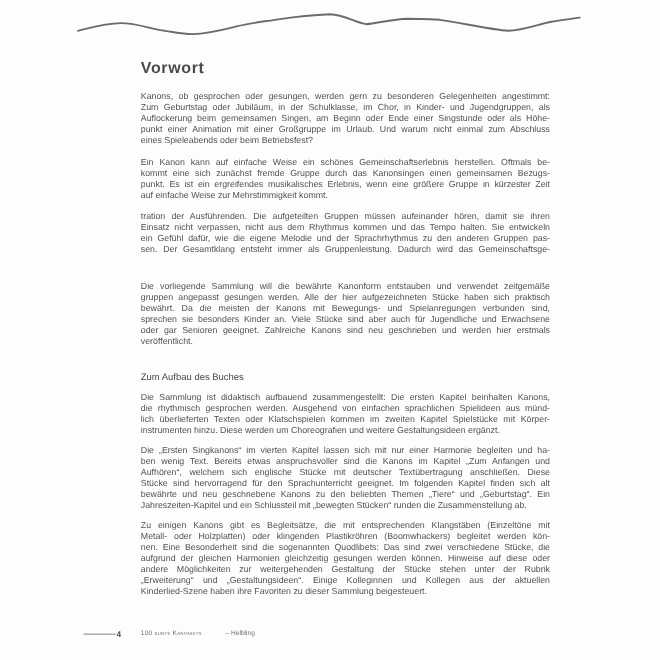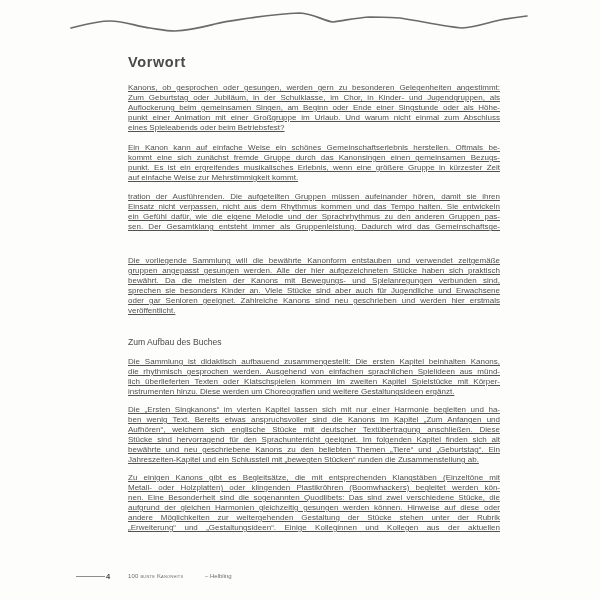--- a/index.html
+++ b/index.html
@@ -36,21 +36,20 @@
     font-weight: normal;
     color: #4a4a4a;
   }
   .para {
     position: absolute;
     left: 128px;
     width: 372px;
     font-size: 8px;
     line-height: 10px;
     color: #525252;
-    text-decoration: underline;
   }
   .para .line { text-align: justify; text-align-last: justify; }
   .para .line.last { text-align-last: left; }
   .p1 { top: 83px; }
   .p2 { top: 143px; }
   .p3 { top: 192px; }
   .p4 { top: 256px; }
   .p5 { top: 357px; }
   .p6 { top: 405px; }
   .p7 { top: 473px; }
@@ -140,20 +139,21 @@
       <div class="line">bewährte und neu geschriebene Kanons zu den beliebten Themen „Tiere“ und „Geburtstag“. Ein</div>
       <div class="line last">Jahreszeiten-Kapitel und ein Schlussteil mit „bewegten Stücken“ runden die Zusammenstellung ab.</div>
     </div>
   <div class="para p7">
       <div class="line">Zu einigen Kanons gibt es Begleitsätze, die mit entsprechenden Klangstäben (Einzeltöne mit</div>
       <div class="line">Metall- oder Holzplatten) oder klingenden Plastikröhren (Boomwhackers) begleitet werden kön-</div>
       <div class="line">nen. Eine Besonderheit sind die sogenannten Quodlibets: Das sind zwei verschiedene Stücke, die</div>
       <div class="line">aufgrund der gleichen Harmonien gleichzeitig gesungen werden können. Hinweise auf diese oder</div>
       <div class="line">andere Möglichkeiten zur weitergehenden Gestaltung der Stücke stehen unter der Rubrik</div>
       <div class="line">„Erweiterung“ und „Gestaltungsideen“. Einige Kolleginnen und Kollegen aus der aktuellen</div>
+      <div class="line last">Kinderlied-Szene haben ihre Favoriten zu dieser Sammlung beigesteuert.</div>
     </div>
 
   <div class="footer-rule"></div>
   <span class="pagenum">4</span>
   <span class="booktitle">100 bunte Kanonhits</span>
   <span class="publisher">– Helbling</span>
 
 </div>
 
 </body></html>

